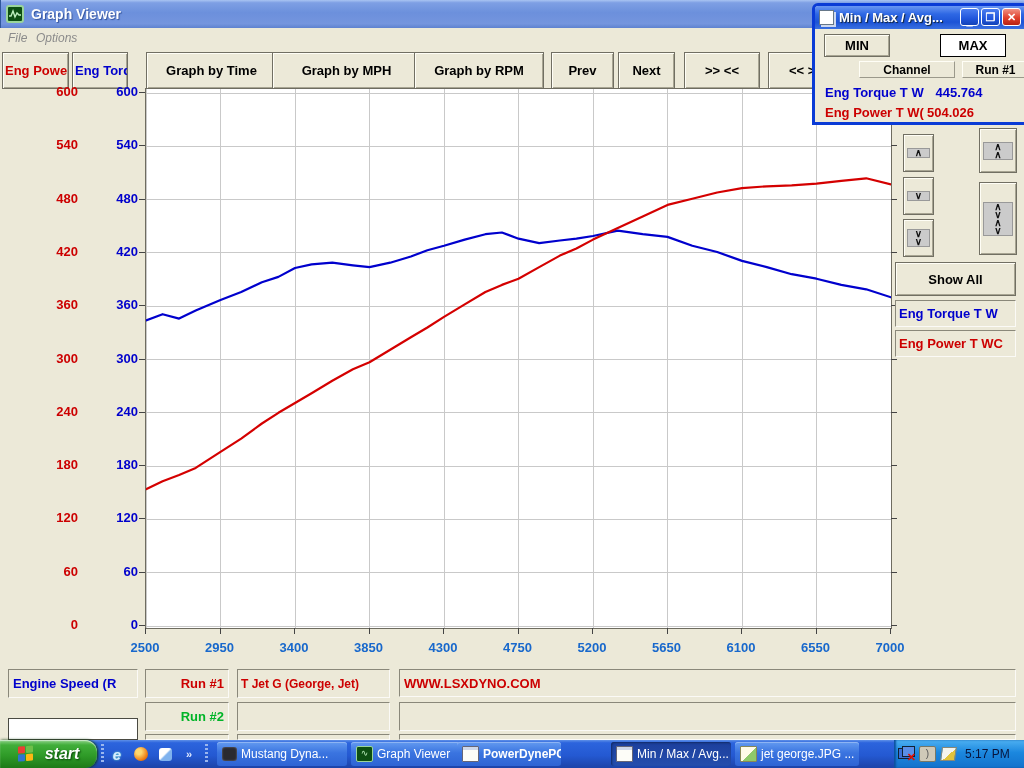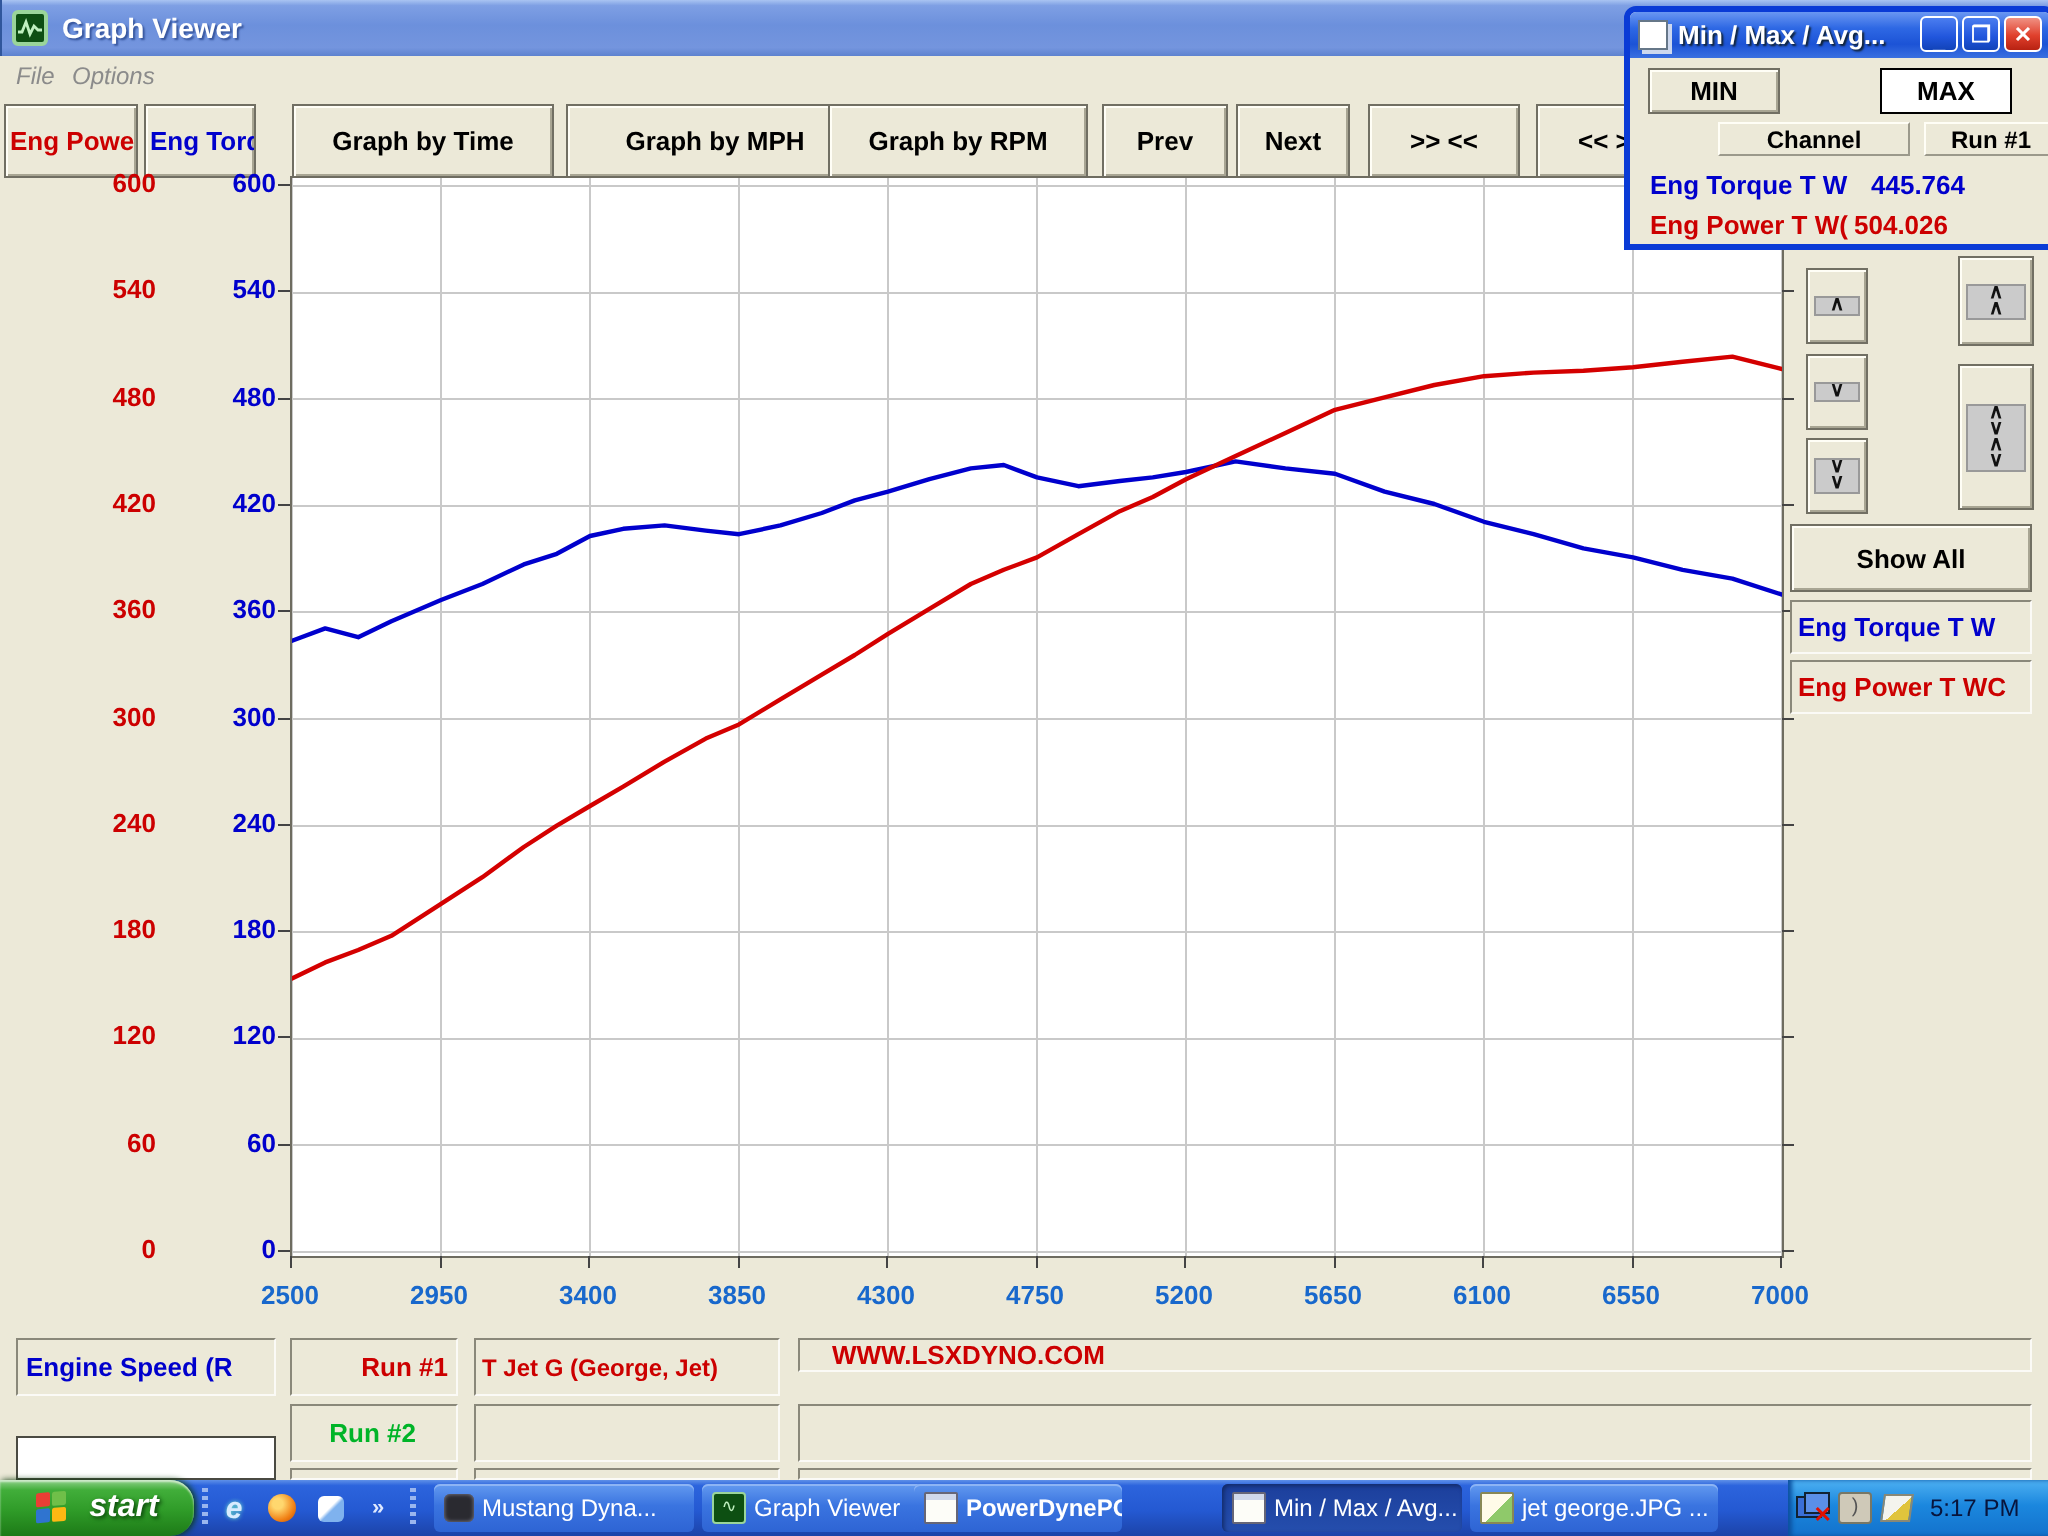--- a/index.html
+++ b/index.html
@@ -98,21 +98,21 @@
   </div>
 
   <div class="menubar">
     <span style="left:8px">File</span>
     <span style="left:36px">Options</span>
   </div>
 
   <div class="b3 chan" style="left:2px;width:67px;color:#cc0000">Eng Powe</div>
   <div class="b3 chan" style="left:72px;width:56px;color:#0000cc">Eng Torq</div>
   <div class="b3 tbtn" style="left:146px;width:131px">Graph by Time</div>
-  <div class="b3 tbtn" style="left:283px;width:149px">Graph by MPH</div>
+  <div class="b3 tbtn" style="left:272px;width:149px">Graph by MPH</div>
   <div class="b3 tbtn" style="left:414px;width:130px">Graph by RPM</div>
   <div class="b3 tbtn" style="left:551px;width:63px">Prev</div>
   <div class="b3 tbtn" style="left:618px;width:57px">Next</div>
   <div class="b3 tbtn" style="left:684px;width:76px">&gt;&gt; &lt;&lt;</div>
   <div class="b3 tbtn" style="left:768px;width:76px">&lt;&lt; &gt;&gt;</div>
 
   <div class="plot">
     <svg id="plotsvg" width="745" height="539" viewBox="0 0 745 539">
         <line x1="0" y1="0" x2="0" y2="539" stroke="#c9c9c9" stroke-width="1" shape-rendering="crispEdges"></line>
         <line x1="74.5" y1="0" x2="74.5" y2="539" stroke="#c9c9c9" stroke-width="1" shape-rendering="crispEdges"></line>
@@ -241,22 +241,22 @@
         </div>
       </div>
     </div>
   <div class="b3" style="left:895px;top:262px;width:121px;height:34px">Show All</div>
   <div class="sideLabel" style="top:300px;color:#0000cc">Eng Torque T W</div>
   <div class="sideLabel" style="top:330px;color:#cc0000">Eng Power T WC</div>
 
   <div class="panelbox" style="left:8px;top:669px;width:130px;height:29px;color:#0000cc;padding-left:4px">Engine Speed (R</div>
   <div class="panelbox" style="left:145px;top:669px;width:84px;height:29px;color:#cc0000;justify-content:flex-end;padding-right:4px">Run #1</div>
   <div class="panelbox" style="left:237px;top:669px;width:153px;height:29px;color:#cc0000;padding-left:3px;font-size:12px">T Jet G (George, Jet)</div>
-  <div class="panelbox" style="left:399px;top:669px;width:617px;height:17px;color:#cc0000;padding-left:16px">WWW.LSXDYNO.COM</div>
-  <div class="panelbox" style="left:145px;top:702px;width:84px;height:29px;color:#00b428;justify-content:flex-end;padding-right:20px">Run #2</div>
+  <div class="panelbox" style="left:399px;top:669px;width:617px;height:28px;color:#cc0000;padding-left:4px">WWW.LSXDYNO.COM</div>
+  <div class="panelbox" style="left:145px;top:702px;width:84px;height:29px;color:#00b428;justify-content:flex-end;padding-right:4px">Run #2</div>
   <div class="panelbox" style="left:237px;top:702px;width:153px;height:29px"></div>
   <div class="panelbox" style="left:399px;top:702px;width:617px;height:29px"></div>
   <div style="position:absolute;left:8px;top:718px;width:130px;height:22px;background:#fff;border:1px solid #4a4a42;box-sizing:border-box"></div>
   <div class="panelbox" style="left:145px;top:734px;width:84px;height:6px"></div>
   <div class="panelbox" style="left:237px;top:734px;width:153px;height:6px"></div>
   <div class="panelbox" style="left:399px;top:734px;width:617px;height:6px"></div>
 
   <div class="dialog">
     <div class="dlg-title">
       <span style="width:13px;height:13px;background:#fff;border:1px solid #678;box-shadow:2px 2px 0 #cdd8ee"></span>

